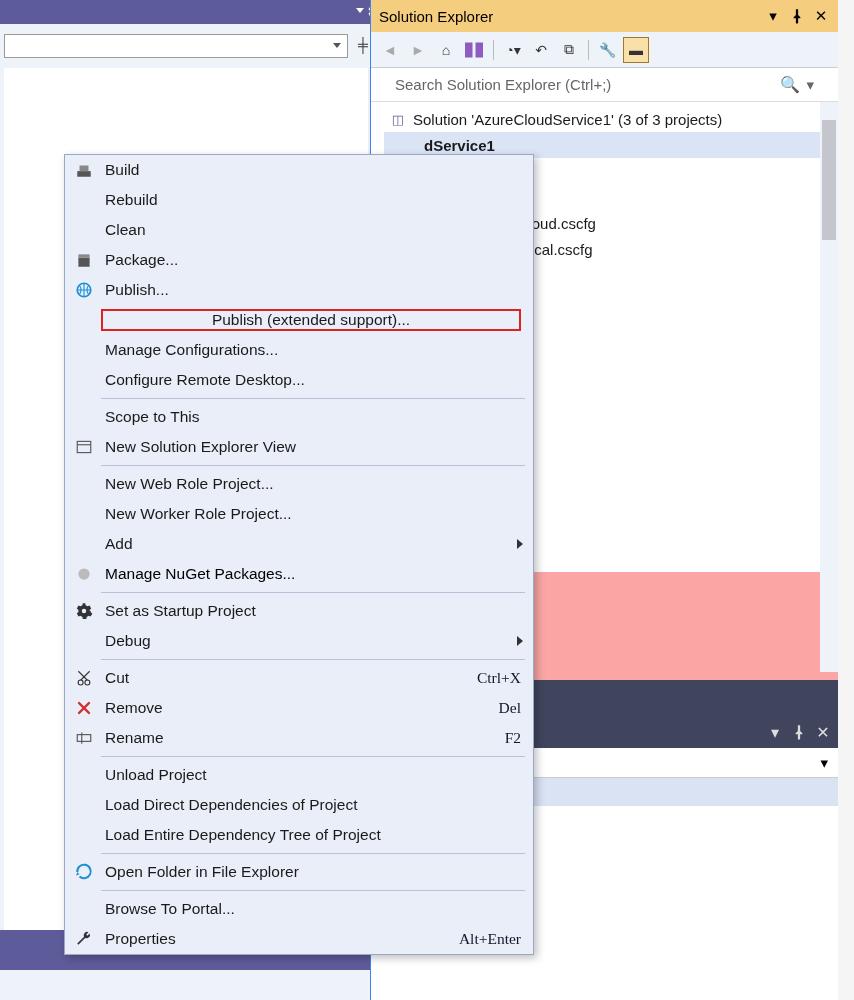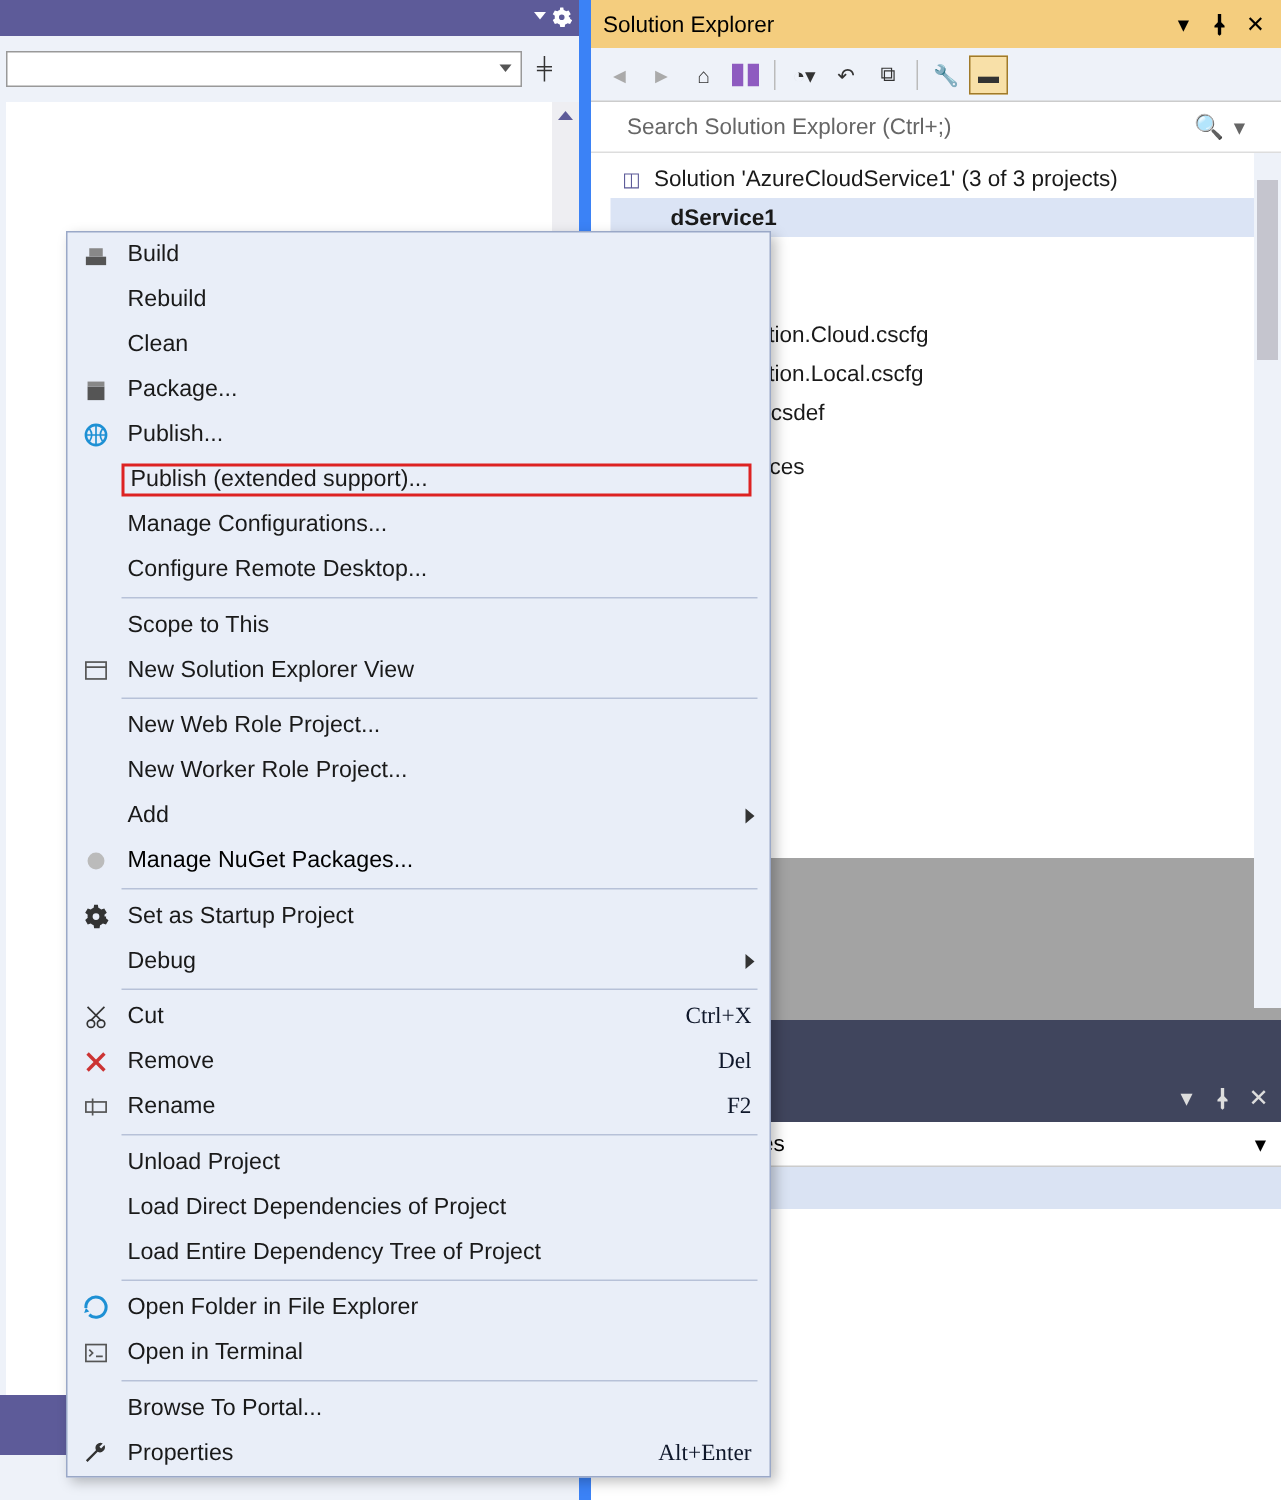--- a/index.html
+++ b/index.html
@@ -16,21 +16,21 @@
   .left-pane .split-ico { position: absolute; left: 352px; top: 10px; width: 22px; height: 22px; display:flex; align-items:center; justify-content:center; color:#333; font-size:14px; }
   .left-pane .editor-area { position: absolute; left: 4px; top: 44px; right: 4px; bottom: 4px; background: #fff; }
   .left-pane .scrollbar { position: absolute; right: 0; top: 44px; width: 18px; height: 800px; background: #eeeef2; }
   .left-pane .scroll-up { position: absolute; top:0; left:0; right:0; height:18px; display:flex; align-items:center; justify-content:center; }
   .left-pane .scroll-up::after { content:""; border-left:5px solid transparent; border-right:5px solid transparent; border-bottom:6px solid #5d5b99; }
 
   .lower-purple { position: absolute; left: 0; top: 930px; right: 468px; height: 40px; background: #5d5b99; }
   .lower-white { position: absolute; left: 0; top: 970px; right: 468px; height: 30px; background: #eef2f9; }
 
   
-  .se-panel { position: absolute; right: 0; top: 0; width: 468px; height: 1000px; background: #a3a3a3; border-left: 8px solid #3b82f6; }
+  .se-panel { position: absolute; right: 16px; top: 0; width: 468px; height: 1000px; background: #fca5a5; border-left: 1px solid #3b82f6; }
   .se-title { height: 32px; background: #f4cd7e; display: flex; align-items: center; padding: 0 8px; color: #000; font-size: 15px; }
   .se-title .spacer { flex: 1; }
   .se-title .btn { width: 18px; height: 18px; margin-left: 6px; display:flex; align-items:center; justify-content:center; color:#000; }
   .se-toolbar { height: 36px; background: #eef2f9; display: flex; align-items: center; padding: 0 6px; gap: 2px; border-bottom: 1px solid #ccc; }
   .se-toolbar .tbtn { width: 26px; height: 26px; display:flex; align-items:center; justify-content:center; color:#333; font-size:14px; border:1px solid transparent; }
   .se-toolbar .tbtn.active { border:1px solid #a07a2a; background:#f8e0a8; }
   .se-toolbar .tbtn.disabled { color:#aaa; }
   .se-toolbar .sep { width:1px; height:20px; background:#bbb; margin:0 4px; }
   .se-search { height: 34px; background: #fff; display:flex; align-items:center; padding:0 24px; border-bottom:1px solid #ddd; color:#666; font-size:15px; }
   .se-search .spacer { flex:1; }
@@ -47,29 +47,29 @@
   .git-tabbar { position:absolute; left:0; right:0; top:680px; height:36px; background:#40455d; display:flex; align-items:flex-start; }
   .git-tab { height:30px; background:#3d4f8a; color:#fff; font-size:15px; padding:5px 14px 0; margin-top:6px; white-space:nowrap; }
   .git-panel-header { position:absolute; left:0; right:0; top:716px; height:32px; background:#40455d; display:flex; align-items:center; justify-content:flex-end; padding-right:6px; gap:6px; }
   .git-panel-header .btn { width:18px; height:18px; color:#ddd; display:flex; align-items:center; justify-content:center; }
   .props-row { position:absolute; left:0; right:0; top:748px; height:30px; background:#fff; display:flex; align-items:center; font-size:15px; padding-left:10px; border-bottom:1px solid #ccc; }
   .props-row .spacer { flex:1; }
   .props-blue { position:absolute; left:0; right:0; top:778px; height:28px; background:#dae3f3; }
   .props-lower { position:absolute; left:0; right:0; top:806px; bottom:0; background:#fff; }
 
   
-  .ctx { position:absolute; left:44px; top:154px; width:470px; background:#e9eef8; border:1px solid #9aa8c7; box-shadow: 3px 3px 8px rgba(0,0,0,0.25); font-size:15.5px; color:#1a1a1a; z-index:50; }
+  .ctx { position:absolute; left:64px; top:154px; width:470px; background:#e9eef8; border:1px solid #9aa8c7; box-shadow: 3px 3px 8px rgba(0,0,0,0.25); font-size:15.5px; color:#1a1a1a; z-index:50; }
   .ctx .row { height:30px; display:flex; align-items:center; padding:0 12px 0 40px; position:relative; }
   .ctx .row.disabled { color:#000000; }
   .ctx .row .ico { position:absolute; left:10px; width:18px; height:18px; display:flex; align-items:center; justify-content:center; color:#444; font-size:14px; }
   .ctx .row .label { flex:1; white-space:nowrap; }
   .ctx .row .shortcut { color:#0f172a; margin-left:20px;font-family:Liberation Serif, serif; }
   .ctx .row .chev { position:absolute; right:10px; border-top:5px solid transparent; border-bottom:5px solid transparent; border-left:6px solid #333; }
   .ctx .sep { height:1px; background:#b7c1d8; margin:3px 8px 3px 36px; }
-  .ctx .row.highlighted .label { border:2px solid #d22; padding:0 4px; margin-left:-4px; }
+  .ctx .row.highlighted .label { border:2px solid #d22; padding:0 4px; margin-left:-4px;text-align:center; }
 
   svg { width:100%; height:100%; }
 </style>
 </head>
 <body>
 
 <div class="top-strip">
   <div class="dropdown-arrow"></div>
   <div class="gear">
     <svg viewBox="0 0 16 16">
@@ -345,29 +345,20 @@
     <div class="sep"></div>
     <div class="row">
       <span class="ico">
         <svg viewBox="0 0 16 16">
           <path d="M2 8a6 6 0 1 1 2 4" fill="none" stroke="#1e90d4" stroke-width="1.8"></path>
           <path d="M2 8l-1 3 3-1" fill="#1e90d4"></path>
         </svg>
       </span>
       <span class="label">Open Folder in File Explorer</span>
     </div>
-    <div class="row">
-      <span class="ico">
-        <svg viewBox="0 0 16 16">
-          <rect x="2" y="3" width="12" height="10" fill="none" stroke="#555"></rect>
-          <path d="M4 6l2 2-2 2M8 10h4" stroke="#555" fill="none"></path>
-        </svg>
-      </span>
-      <span class="label">Open in Terminal</span>
-    </div>
     <div class="sep"></div>
     <div class="row">
       <span class="label">Browse To Portal...</span>
     </div>
     <div class="row">
       <span class="ico">
         <svg viewBox="0 0 16 16">
           <path d="M13 3a3 3 0 01-4 4L3 13l-1-1 6-6a3 3 0 014-4l-2 2 1 1 2-2z" fill="#333"></path>
         </svg>
       </span>

